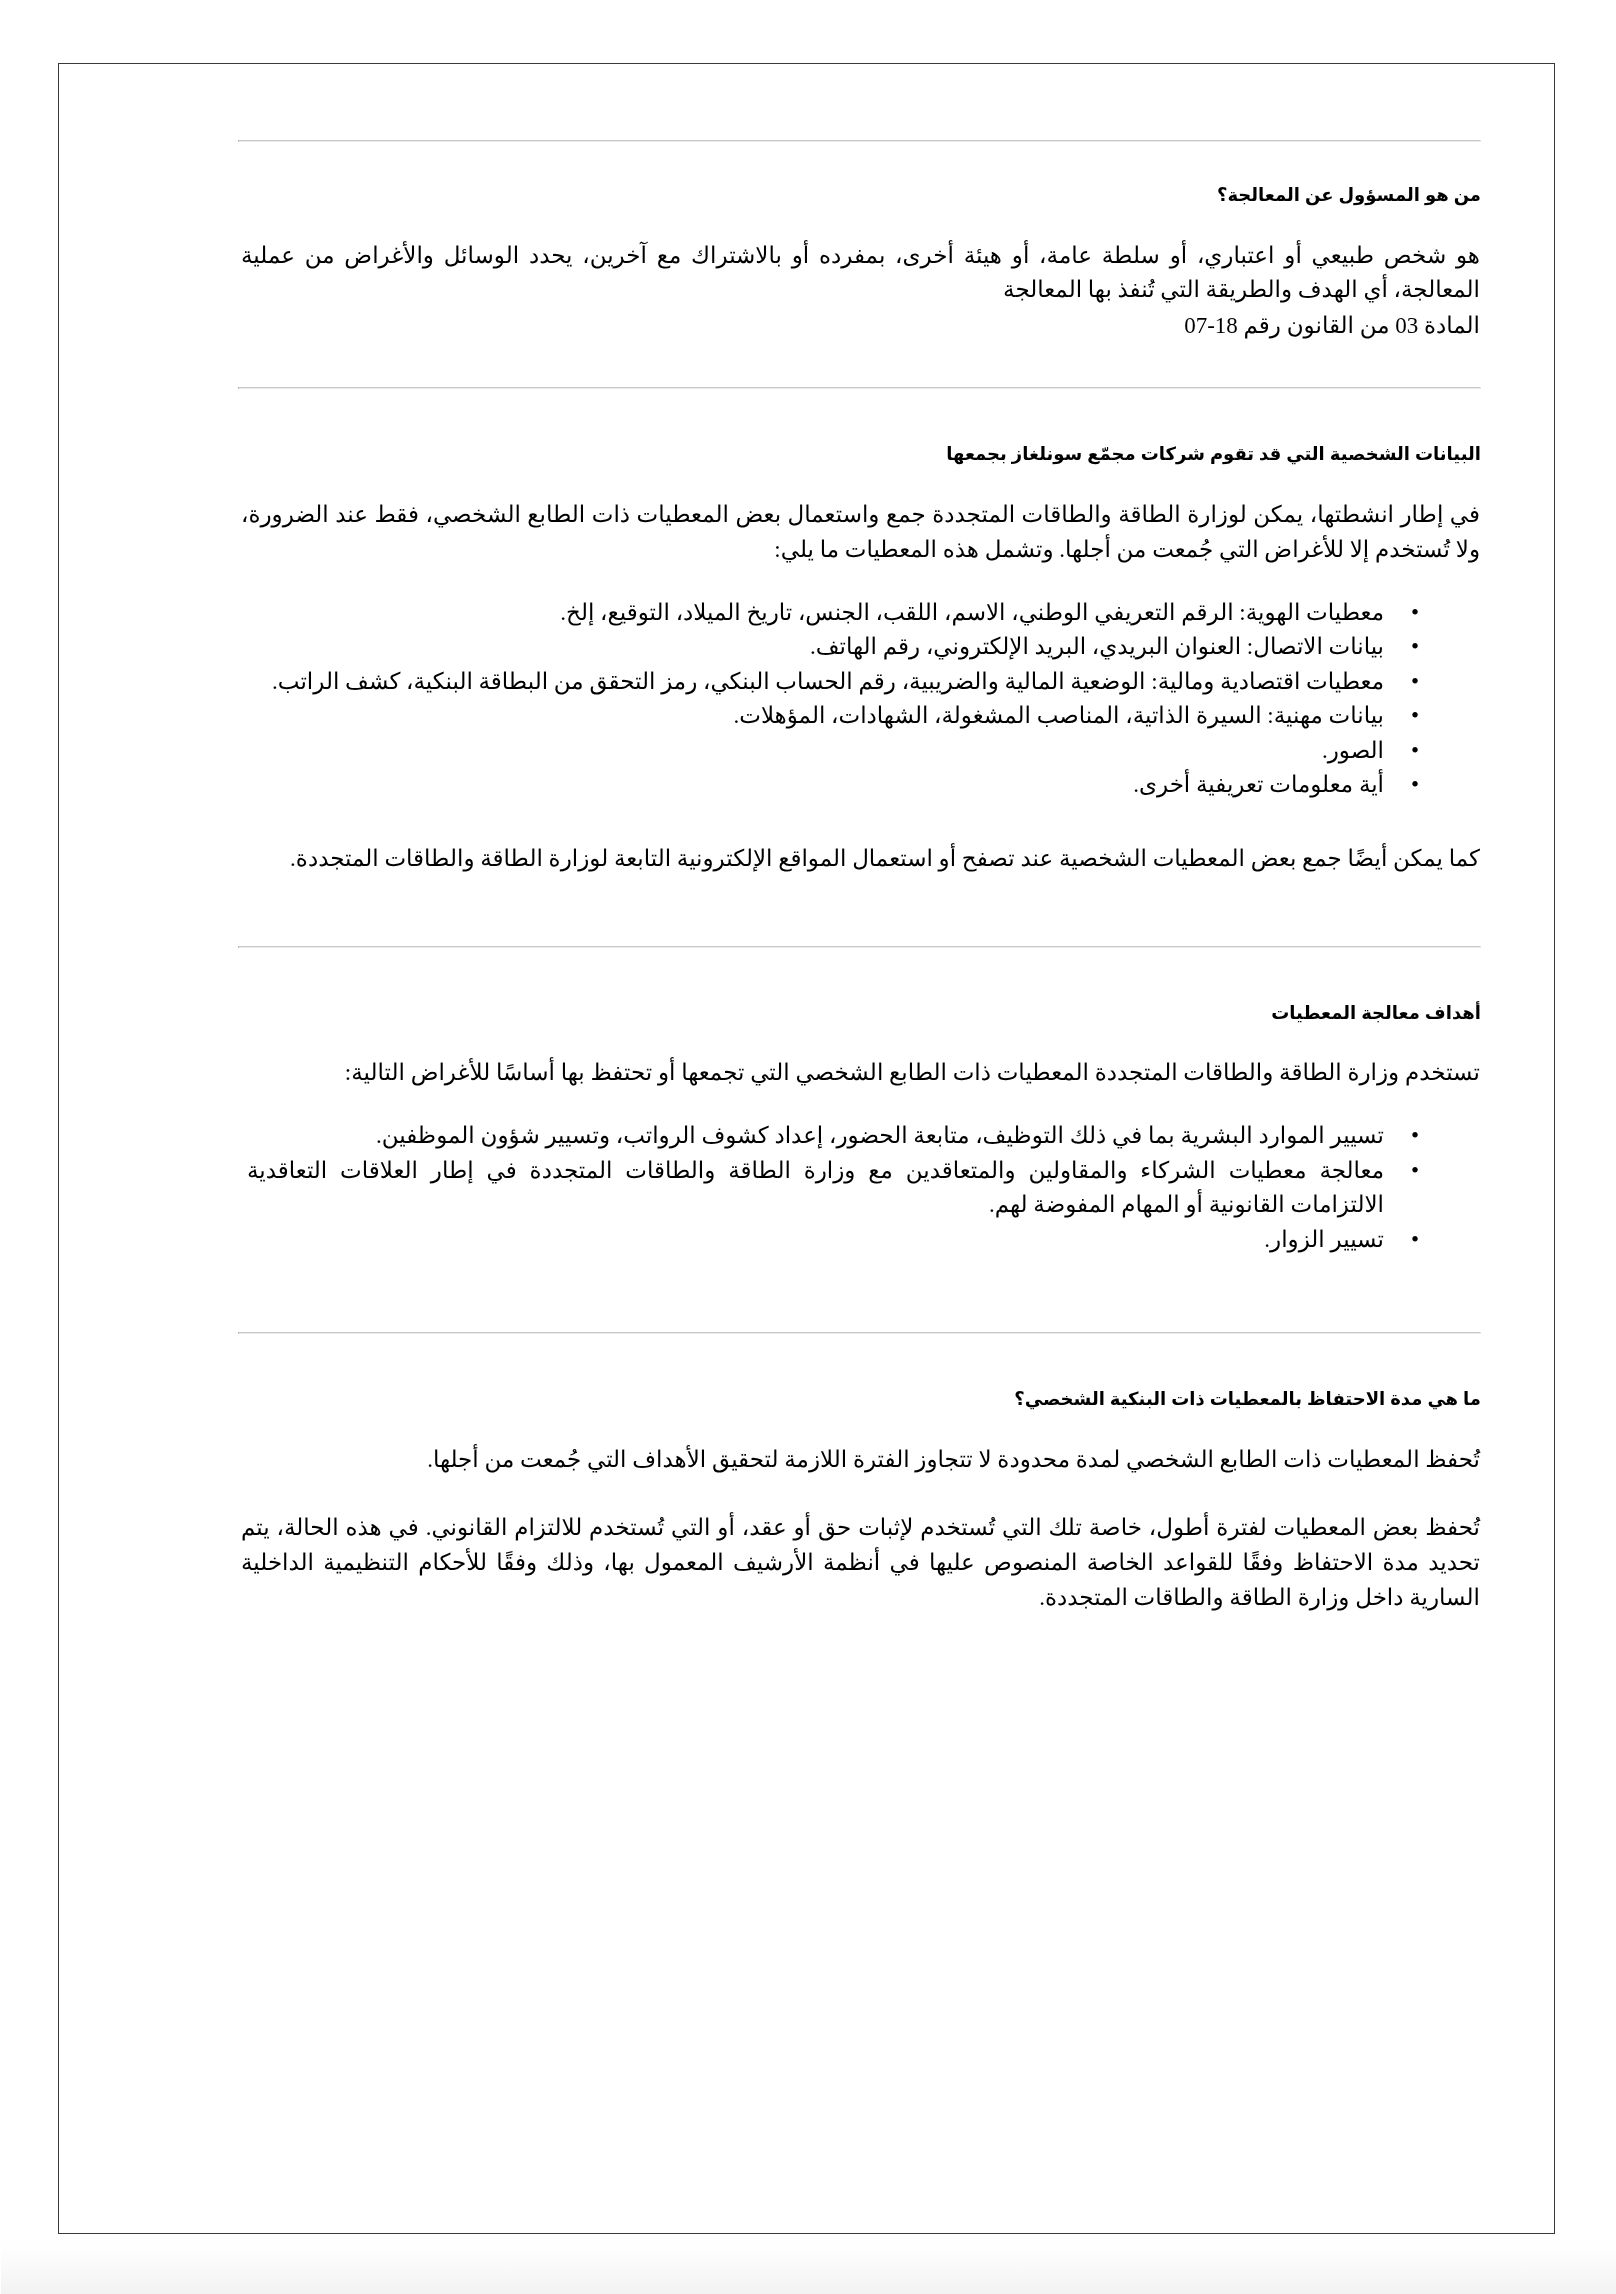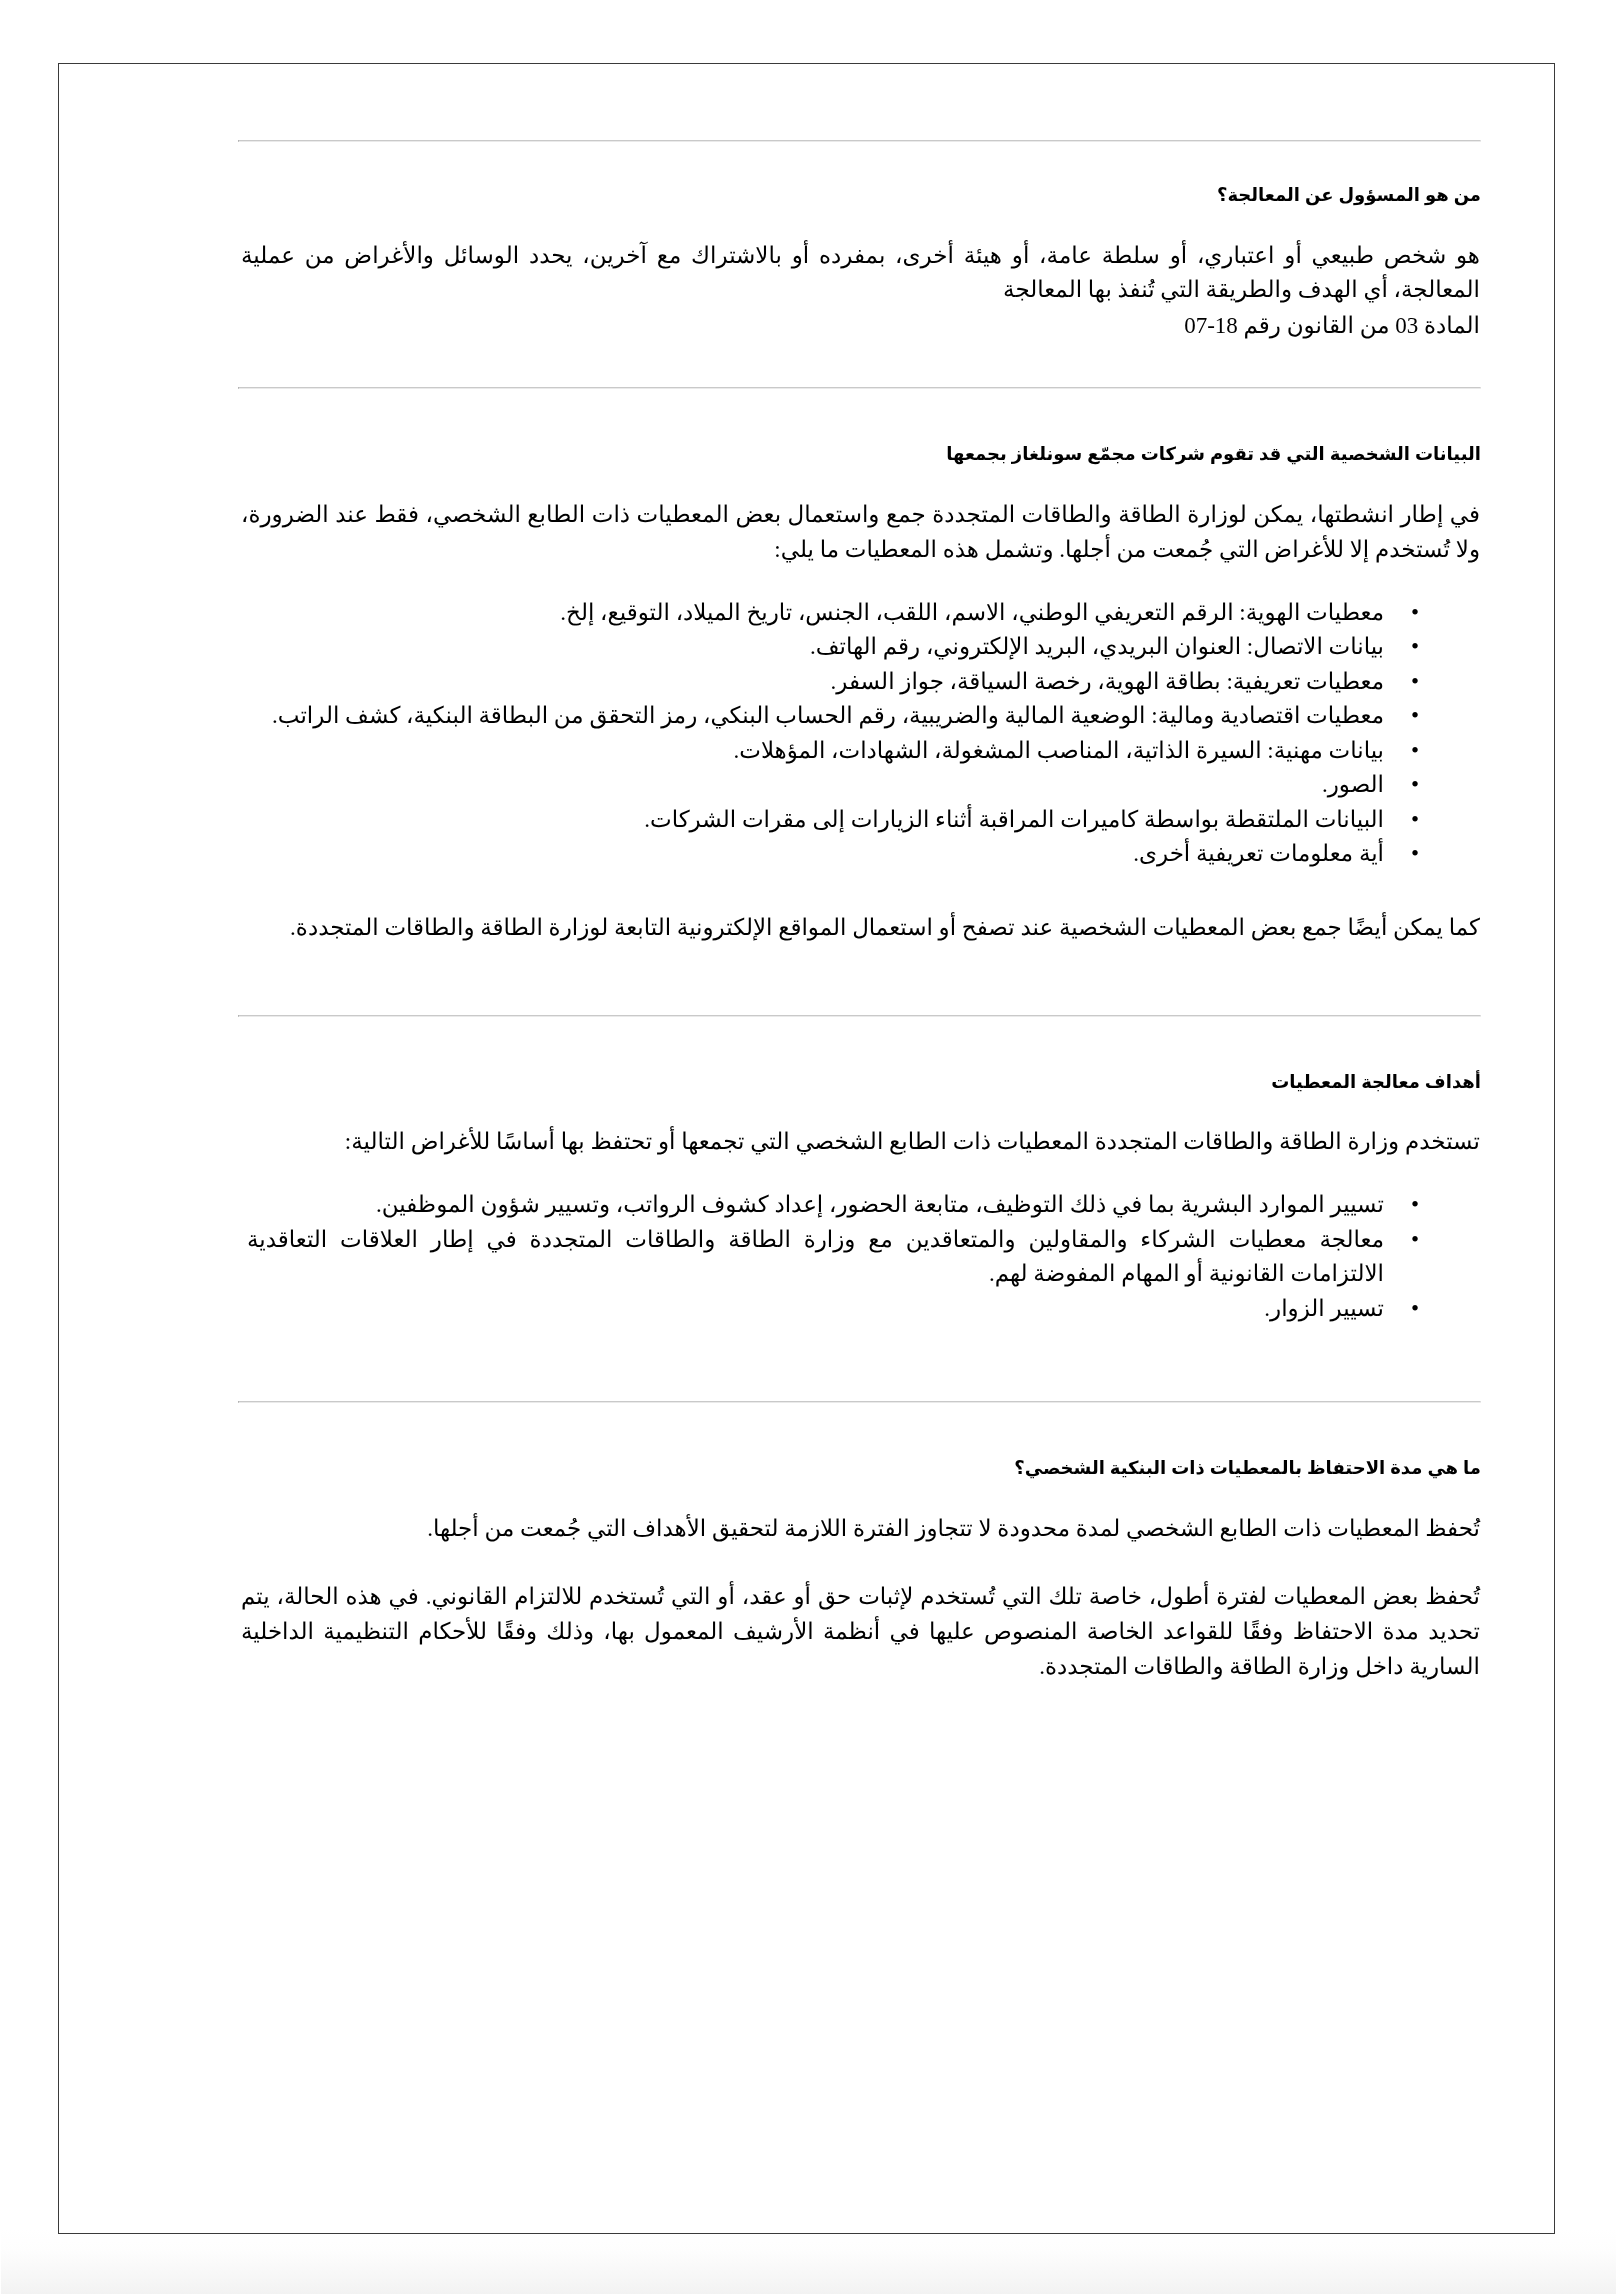--- a/index.html
+++ b/index.html
@@ -124,25 +124,23 @@
 
     <hr class="rule">
     <div class="gap-xl"></div>
     <h2 class="sec-head">البيانات الشخصية التي قد تقوم شركات مجمّع سونلغاز بجمعها</h2>
     <div class="gap-m"></div>
     <p class="para">في إطار انشطتها، يمكن لوزارة الطاقة والطاقات المتجددة جمع واستعمال بعض المعطيات ذات الطابع الشخصي، فقط عند الضرورة، ولا تُستخدم إلا للأغراض التي جُمعت من أجلها. وتشمل هذه المعطيات ما يلي:</p>
     <div class="gap-s"></div>
     <ul class="bullets">
       <li>معطيات الهوية: الرقم التعريفي الوطني، الاسم، اللقب، الجنس، تاريخ الميلاد، التوقيع، إلخ.</li>
       <li>بيانات الاتصال: العنوان البريدي، البريد الإلكتروني، رقم الهاتف.</li>
-      <li>معطيات تعريفية: بطاقة الهوية، رخصة السياقة، جواز السفر.</li>
       <li>معطيات اقتصادية ومالية: الوضعية المالية والضريبية، رقم الحساب البنكي، رمز التحقق من البطاقة البنكية، كشف الراتب.</li>
       <li>بيانات مهنية: السيرة الذاتية، المناصب المشغولة، الشهادات، المؤهلات.</li>
       <li>الصور.</li>
-      <li>البيانات الملتقطة بواسطة كاميرات المراقبة أثناء الزيارات إلى مقرات الشركات.</li>
       <li>أية معلومات تعريفية أخرى.</li>
     </ul>
     <div class="gap-m"></div>
     <p class="para">كما يمكن أيضًا جمع بعض المعطيات الشخصية عند تصفح أو استعمال المواقع الإلكترونية التابعة لوزارة الطاقة والطاقات المتجددة.</p>
     <div class="gap-xxl"></div>
 
     <hr class="rule">
     <div class="gap-xl"></div>
     <h2 class="sec-head">أهداف معالجة المعطيات</h2>
     <div class="gap-m"></div>

